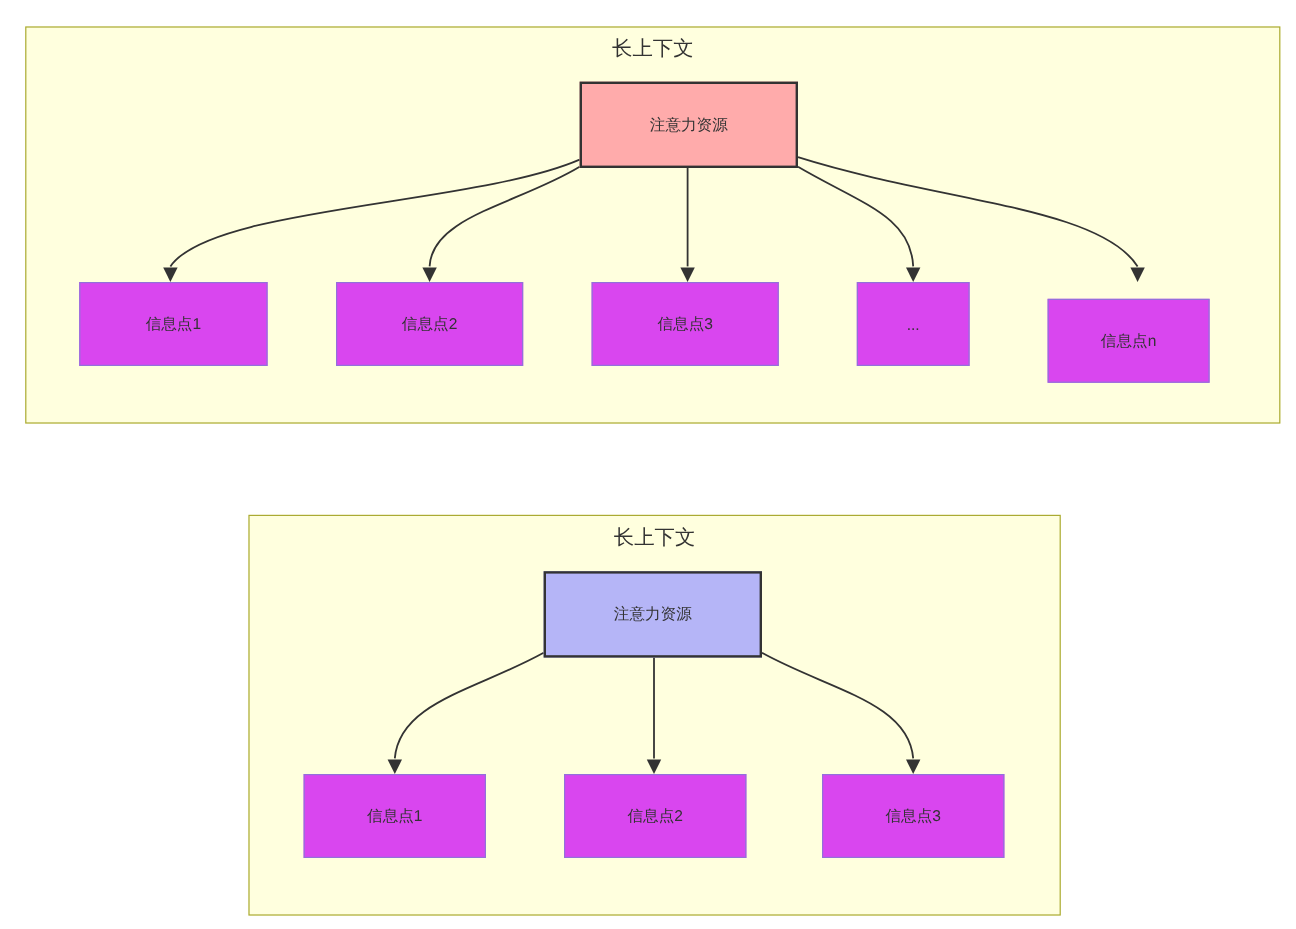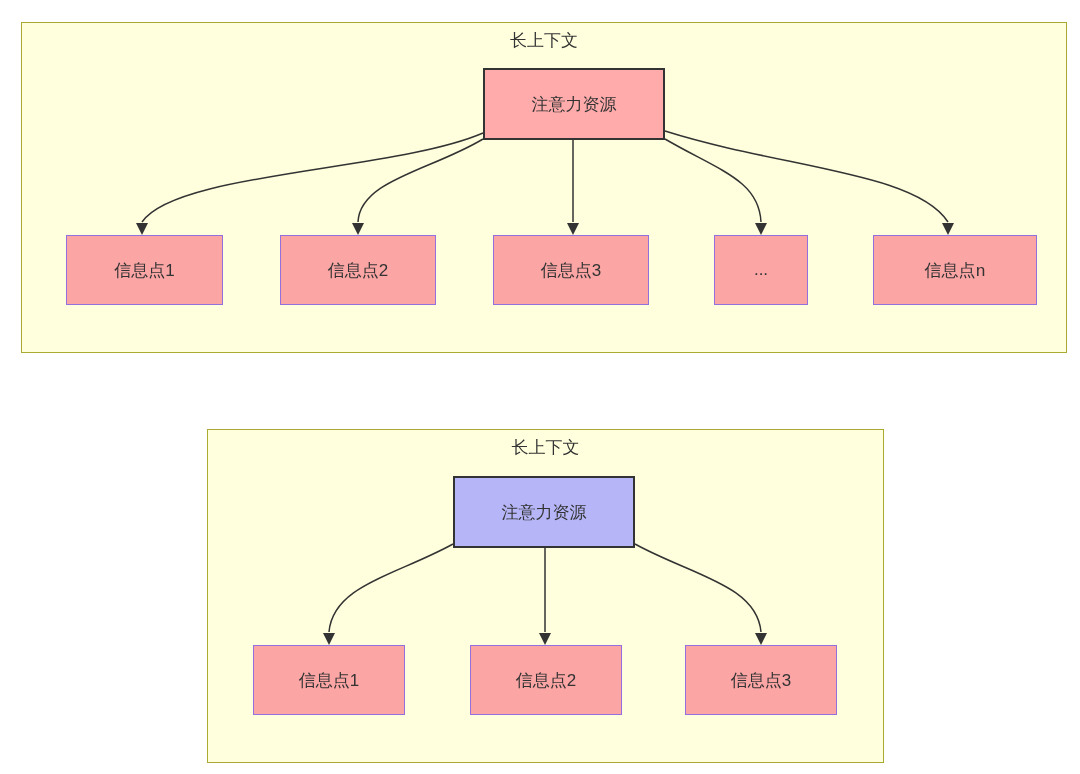--- a/index.html
+++ b/index.html
@@ -26,45 +26,45 @@
     font-size: 17px;
     color: #333333;
     user-select: none;
   }
   .node {
     position: absolute;
     box-sizing: border-box;
     display: flex;
     align-items: center;
     justify-content: center;
-    font-size: 17px;
+    font-size: 13px;
     color: #333333;
     text-align: center;
     user-select: none;
   }
   .attention-node {
     border: 2px solid #333333;
     z-index: 3;
   }
   .attention-long  { background: #ffabab; }
   .attention-short { background: #b5b5f7; }
   .info-node {
-    background: #fca5a5;
+    background: #d946ef;
     border: 1.5px solid #9370db;
     z-index: 3;
   }
   
   #attn-long  { left: 483px; top: 68px;  width: 182px; height: 72px; }
   #attn-short { left: 453px; top: 476px; width: 182px; height: 72px; }
   
   #long-i0 { left: 66px;  top: 235px; width: 157px; height: 70px; }
   #long-i1 { left: 280px; top: 235px; width: 156px; height: 70px; }
   #long-i2 { left: 493px; top: 235px; width: 156px; height: 70px; }
   #long-i3 { left: 714px; top: 235px; width: 94px;  height: 70px; }
-  #long-i4 { left: 873px; top: 235px; width: 164px; height: 70px; font-family: Liberation Mono, monospace; }
+  #long-i4 { left: 873px; top: 249px; width: 135px; height: 70px; }
   
   #short-i0 { left: 253px; top: 645px; width: 152px; height: 70px; }
   #short-i1 { left: 470px; top: 645px; width: 152px; height: 70px; }
   #short-i2 { left: 685px; top: 645px; width: 152px; height: 70px; }
   #edge-layer {
     position: absolute;
     left: 0; top: 0;
     width: 1080px; height: 774px;
     z-index: 2;
     pointer-events: none;

